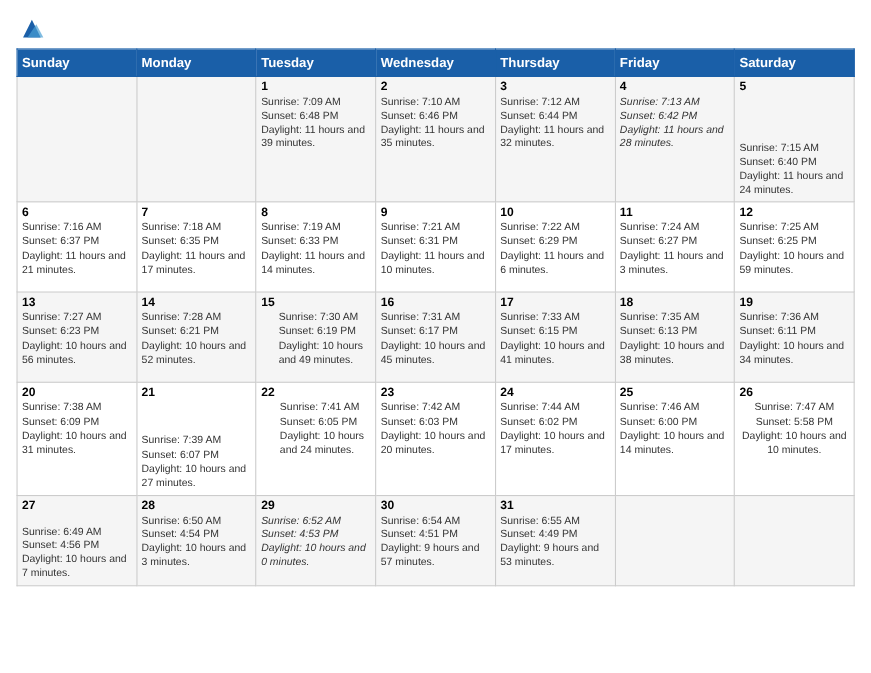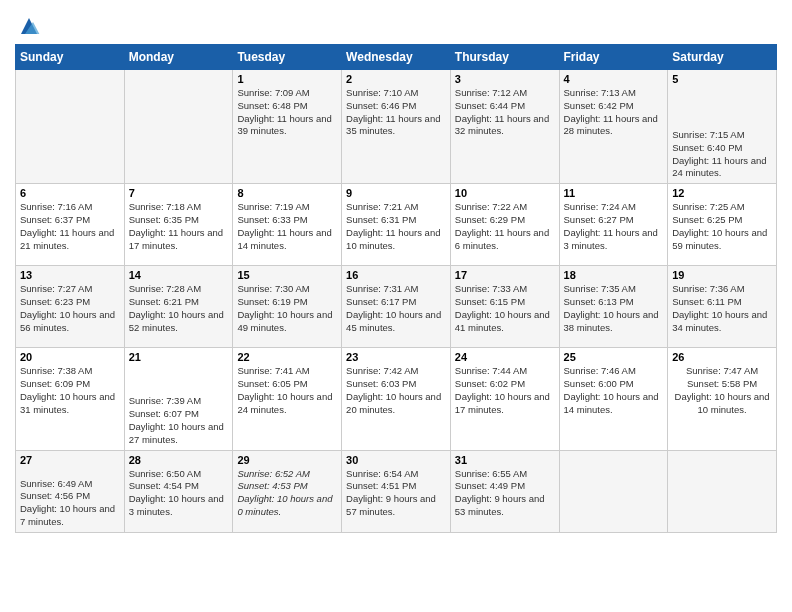--- a/index.html
+++ b/index.html
@@ -144,21 +144,21 @@
 Daylight: 11 hours and 35 minutes.</div>
           </td>
           <td>
             <span class="day-number">3</span>
             <div class="day-info" style="white-space: pre-line;">Sunrise: 7:12 AM
 Sunset: 6:44 PM
 Daylight: 11 hours and 32 minutes.</div>
           </td>
           <td>
             <span class="day-number">4</span>
-            <div class="day-info" style="white-space: pre-line;">Sunrise: 7:13 AM
+            <div class="day-info" style="white-space: pre-line; font-style: italic;">Sunrise: 7:13 AM
 Sunset: 6:42 PM
 Daylight: 11 hours and 28 minutes.</div>
           </td>
           <td>
             <span class="day-number">5</span>
             <div class="day-info" style="white-space: pre-line; margin-top: 44px;">Sunrise: 7:15 AM
 Sunset: 6:40 PM
 Daylight: 11 hours and 24 minutes.</div>
           </td>
         </tr>
@@ -214,21 +214,21 @@
 Daylight: 10 hours and 56 minutes.</div>
           </td>
           <td>
             <span class="day-number">14</span>
             <div class="day-info" style="white-space: pre-line;">Sunrise: 7:28 AM
 Sunset: 6:21 PM
 Daylight: 10 hours and 52 minutes.</div>
           </td>
           <td>
             <span class="day-number">15</span>
-            <div class="day-info" style="white-space: pre-line;">Sunrise: 7:30 AM
+            <div class="day-info" style="white-space: pre-line; margin-left: 16px;">Sunrise: 7:30 AM
 Sunset: 6:19 PM
 Daylight: 10 hours and 49 minutes.</div>
           </td>
           <td>
             <span class="day-number">16</span>
             <div class="day-info" style="white-space: pre-line;">Sunrise: 7:31 AM
 Sunset: 6:17 PM
 Daylight: 10 hours and 45 minutes.</div>
           </td>
           <td>
@@ -258,21 +258,21 @@
 Daylight: 10 hours and 31 minutes.</div>
           </td>
           <td>
             <span class="day-number">21</span>
             <div class="day-info" style="white-space: pre-line; margin-top: 32px;">Sunrise: 7:39 AM
 Sunset: 6:07 PM
 Daylight: 10 hours and 27 minutes.</div>
           </td>
           <td>
             <span class="day-number">22</span>
-            <div class="day-info" style="white-space: pre-line;">Sunrise: 7:41 AM
+            <div class="day-info" style="white-space: pre-line; margin-left: 17px;">Sunrise: 7:41 AM
 Sunset: 6:05 PM
 Daylight: 10 hours and 24 minutes.</div>
           </td>
           <td>
             <span class="day-number">23</span>
             <div class="day-info" style="white-space: pre-line;">Sunrise: 7:42 AM
 Sunset: 6:03 PM
 Daylight: 10 hours and 20 minutes.</div>
           </td>
           <td>

